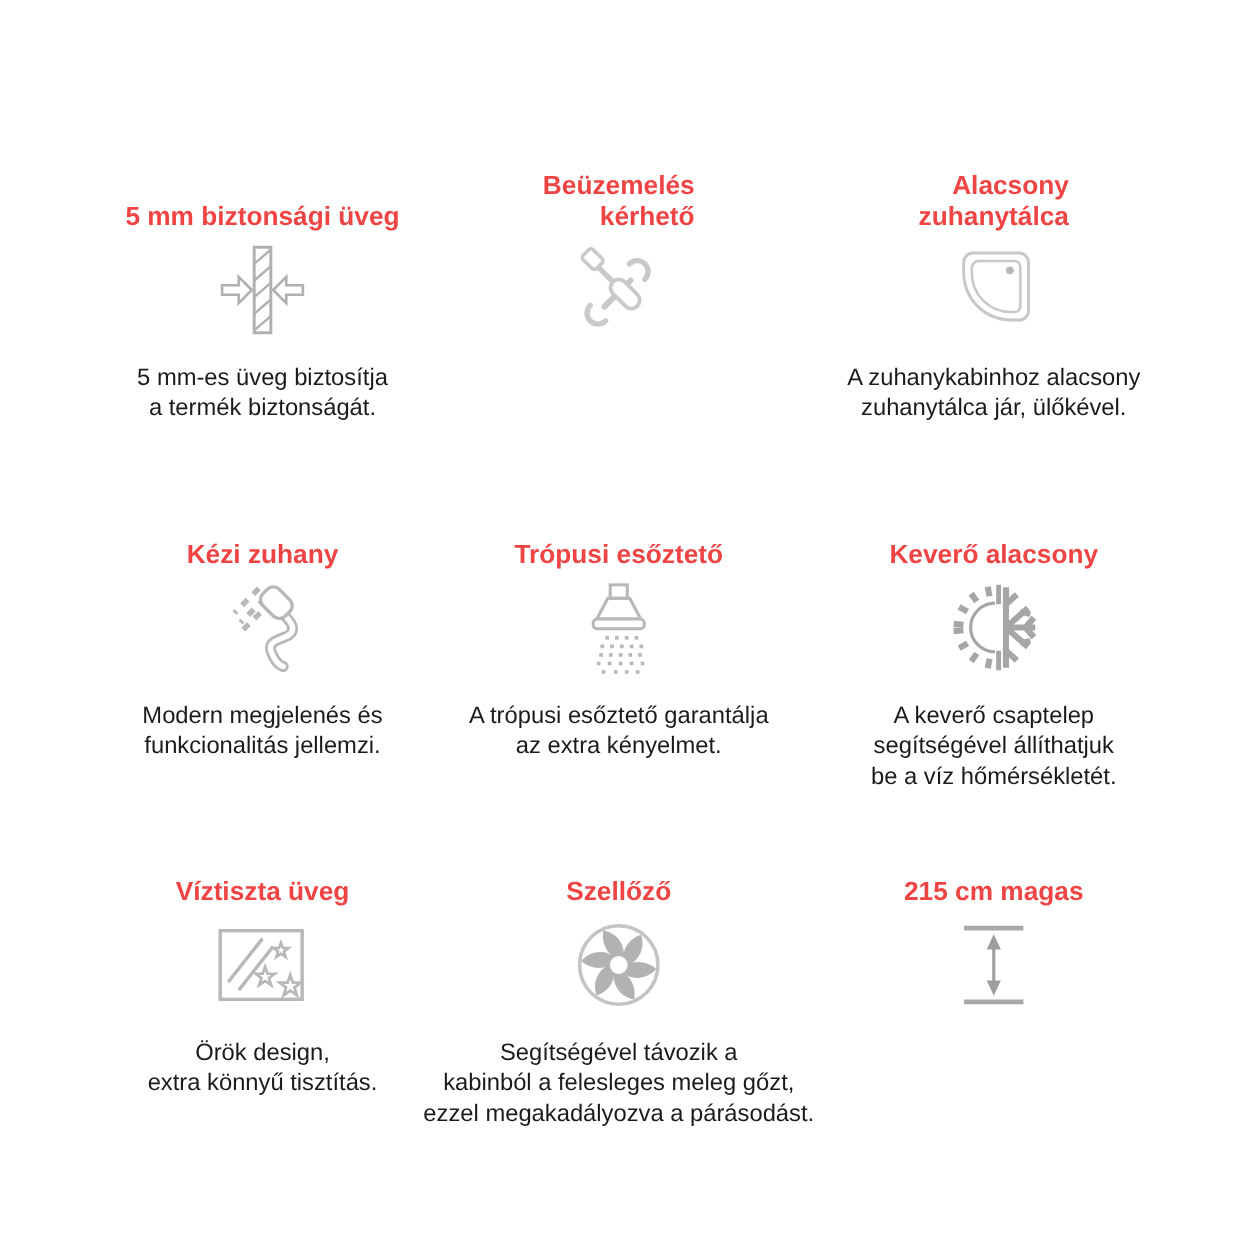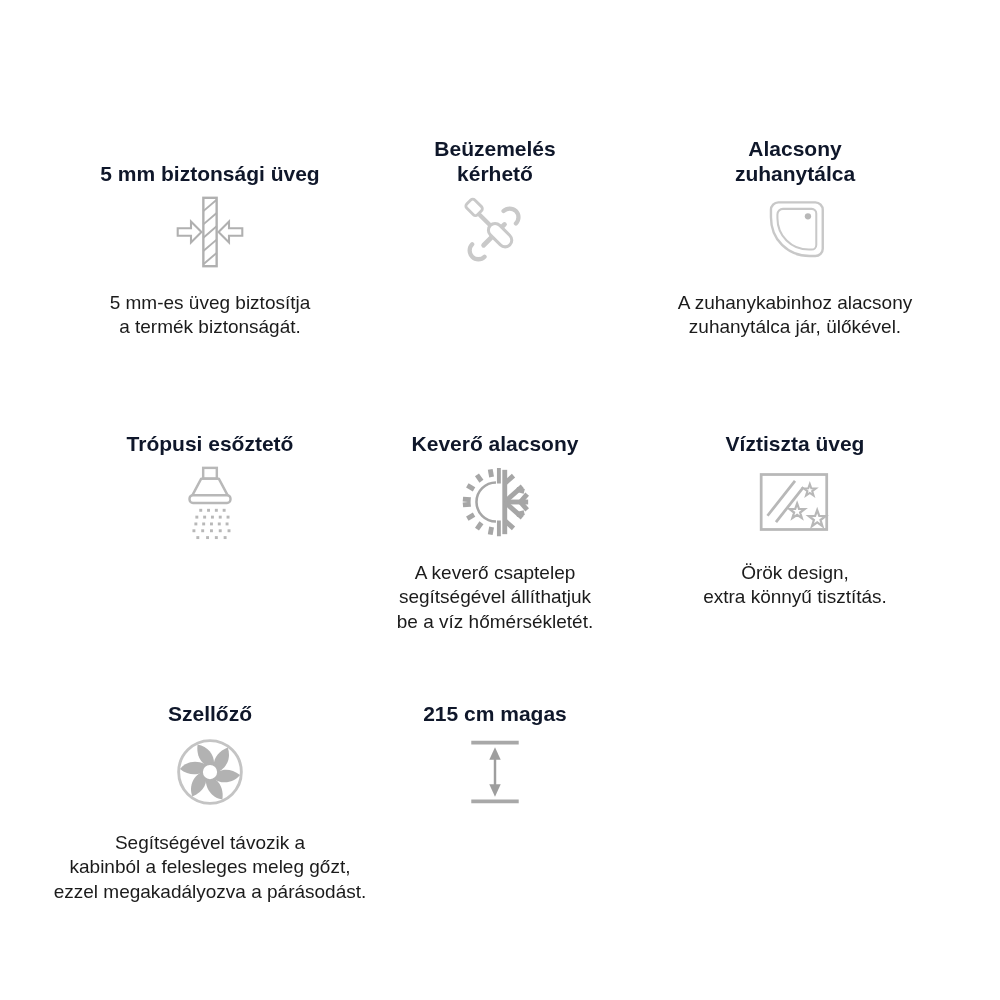--- a/index.html
+++ b/index.html
@@ -12,21 +12,21 @@
     display:grid;
     grid-template-columns:300px 270px 330px;
     grid-template-rows:288px 270px 300px;
     padding:135px 0 0 60px;
   }
   .cell{
     display:flex;flex-direction:column;align-items:center;
   }
   .title{
     margin:0;font-size:21px;font-weight:bold;line-height:1.18;
-    text-align:center;white-space:pre-line;color:#0f172a;
+    text-align:right;white-space:pre-line;color:#ef4444;
     height:34px;display:flex;align-items:flex-end;justify-content:center;
     width:max-content;
   }
   .cell.r1 .title{height:52px;}
   .iconbox{
     height:78px;margin-top:6px;margin-bottom:3px;
     display:flex;align-items:center;justify-content:center;
   }
   .iconbox svg{display:block;}
   .desc{
@@ -75,20 +75,37 @@
       <svg width="74" height="74" viewBox="0 0 80 80" fill="none" stroke="#c8c8c8">
         <path d="M22,8 H62 A8,8 0 0 1 70,16 V58 A8,8 0 0 1 62,66 H56 C32,66 14,48 14,24 V16 A8,8 0 0 1 22,8 Z" stroke-width="2.6"></path>
         <path d="M27,15 H58 A5,5 0 0 1 63,20 V54 A5,5 0 0 1 58,59 H55 C36,59 21,44 21,25 V21 A6,6 0 0 1 27,15 Z" stroke-width="2.2"></path>
         <circle cx="54" cy="23" r="3.4" fill="#b8b8b8" stroke="none"></circle>
       </svg>
     </div>
     <p class="desc">A zuhanykabinhoz alacsony
 zuhanytálca jár, ülőkével.</p>
   </div>
 
+  <div class="cell">
+    <h3 class="title">Kézi zuhany</h3>
+    <div class="iconbox">
+      <svg width="78" height="78" viewBox="0 0 80 80" fill="none">
+        <g stroke="#b8b8b8" stroke-width="4.5" stroke-dasharray="6.5 6.5">
+          <path d="M37,8 L17,28"></path>
+          <path d="M42,16 L22,36"></path>
+          <path d="M38,28 L24,42"></path>
+        </g>
+        <path d="M58,30 C66,38 68,44 58,48 C46,52 44,55 49,64 C51,68 54,71 57,72" stroke="#b8b8b8" stroke-width="9" stroke-linecap="round" stroke-linejoin="round"></path>
+        <path d="M58,30 C66,38 68,44 58,48 C46,52 44,55 49,64 C51,68 54,71 57,72" stroke="#ffffff" stroke-width="4.5" stroke-linecap="round" stroke-linejoin="round"></path>
+        <rect x="38" y="10" width="26" height="19" rx="7" transform="rotate(45 51 20)" fill="#ffffff" stroke="#b8b8b8" stroke-width="2.8"></rect>
+      </svg>
+    </div>
+    <p class="desc">Modern megjelenés és
+funkcionalitás jellemzi.</p>
+  </div>
 
   <div class="cell">
     <h3 class="title">Trópusi esőztető</h3>
     <div class="iconbox">
       <svg width="78" height="78" viewBox="0 0 80 80" fill="none">
         <rect x="33" y="5" width="14" height="11" stroke="#b8b8b8" stroke-width="2.5"></rect>
         <path d="M31,16 H49 L58,33 H22 Z" stroke="#b8b8b8" stroke-width="2.5" stroke-linejoin="round"></path>
         <rect x="19" y="33" width="42" height="8" rx="3.5" fill="#ffffff" stroke="#b8b8b8" stroke-width="2.5"></rect>
         <g fill="#b8b8b8">
           <rect x="29" y="47" width="3" height="3"></rect>
@@ -110,20 +127,22 @@
             <rect x="40" y="68" width="3" height="3"></rect>
             <rect x="49" y="68" width="3" height="3"></rect>
             <rect x="58" y="68" width="3" height="3"></rect>
           <rect x="26" y="75" width="3" height="3"></rect>
             <rect x="36" y="75" width="3" height="3"></rect>
             <rect x="45" y="75" width="3" height="3"></rect>
             <rect x="54" y="75" width="3" height="3"></rect>
         </g>
       </svg>
     </div>
+    <p class="desc">A trópusi esőztető garantálja
+az extra kényelmet.</p>
   </div>
 
   <div class="cell">
     <h3 class="title">Keverő alacsony</h3>
     <div class="iconbox">
       <svg width="78" height="78" viewBox="0 0 80 80" fill="none">
         <path d="M41,20 A20,20 0 0 0 41,60" stroke="#a6a6a6" stroke-width="2.6"></path>
         <g stroke="#a6a6a6" stroke-width="5">
           <path d="M36.5,14.4 L35.1,6.5"></path>
           <path d="M26.1,18.7 L21.5,12.2"></path>

